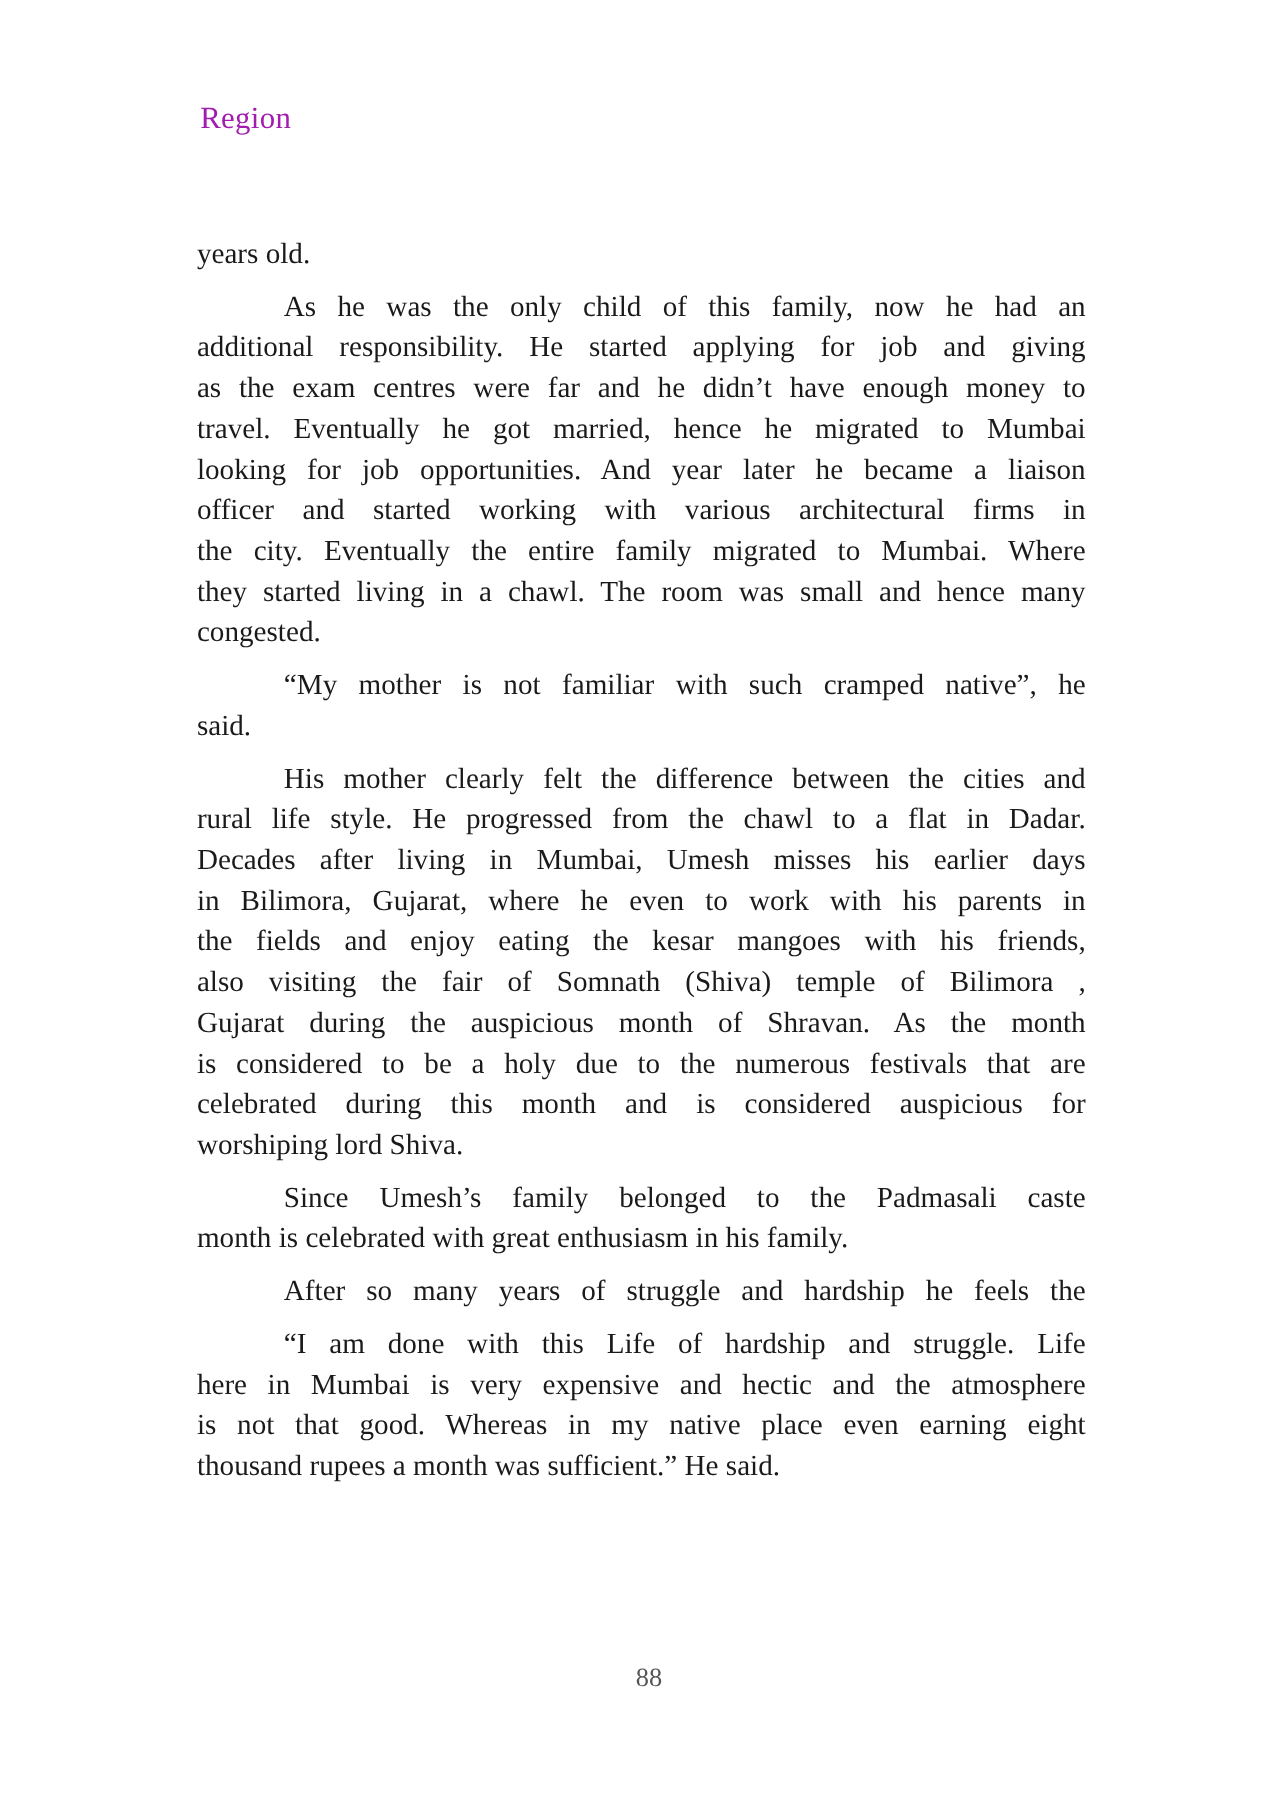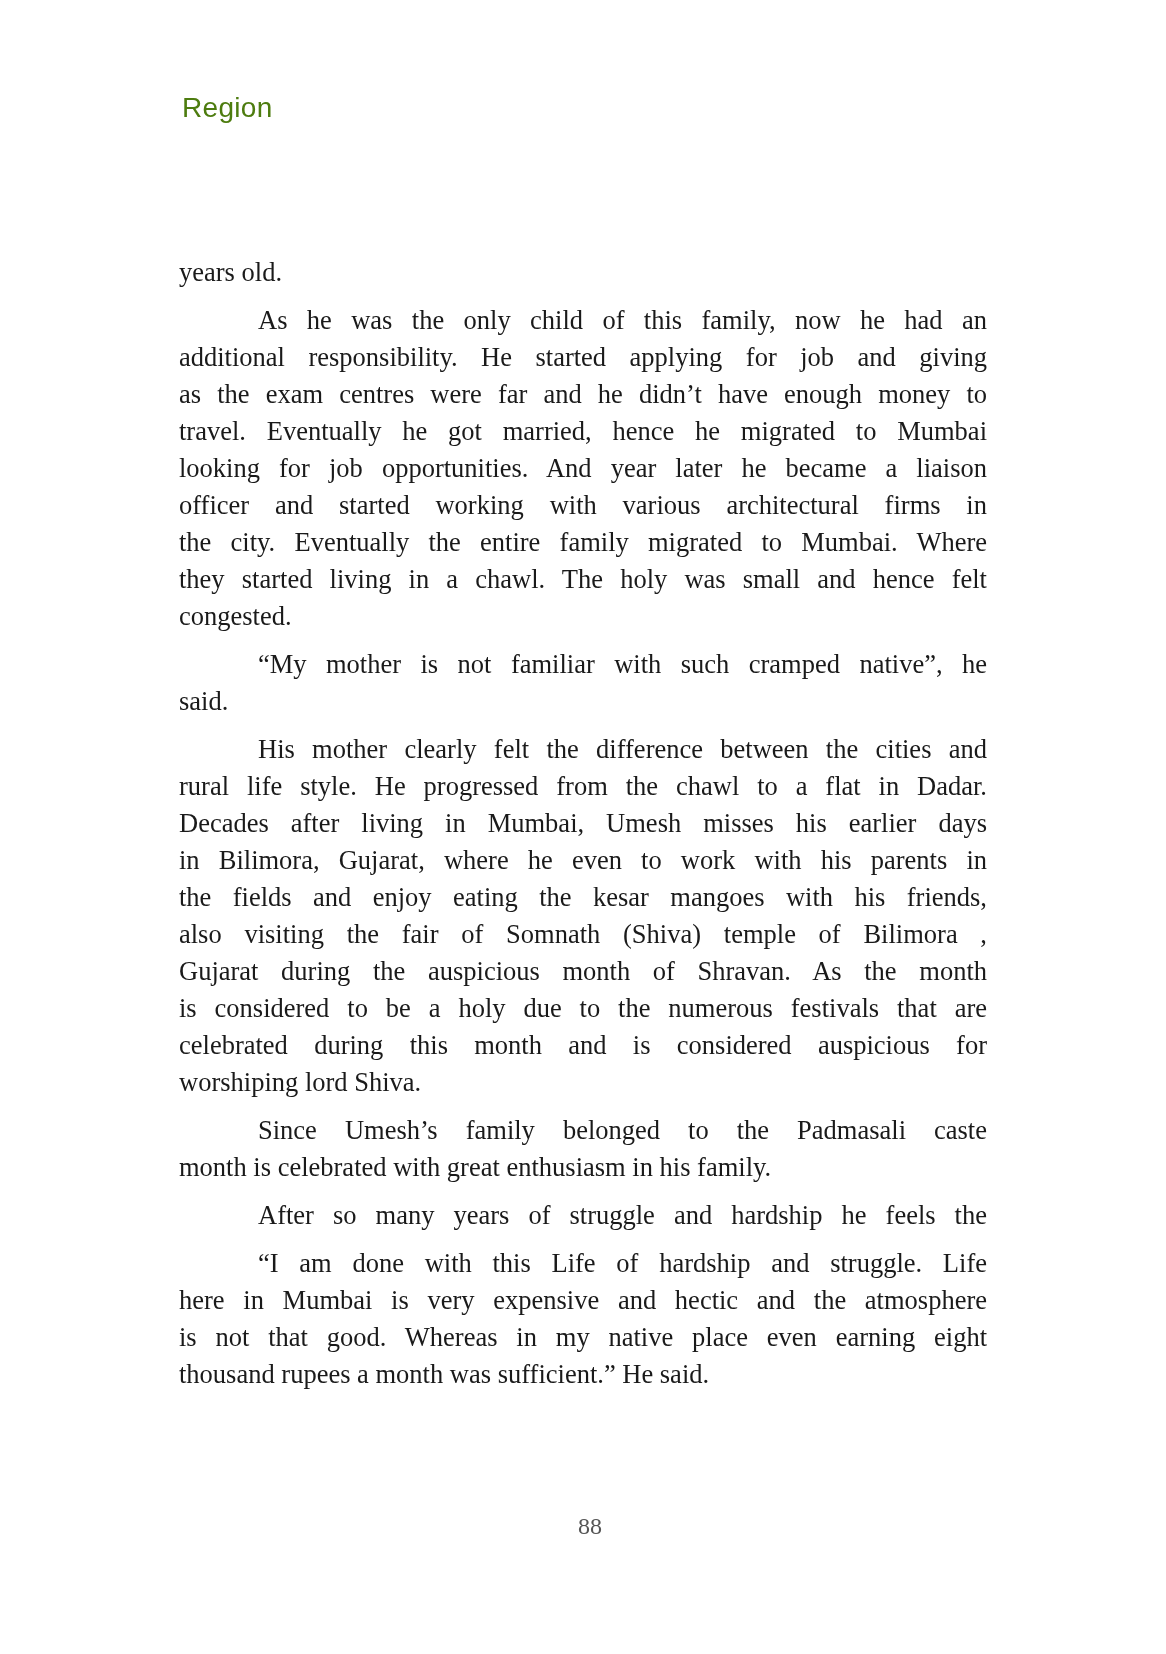--- a/index.html
+++ b/index.html
@@ -1,25 +1,25 @@
 <!DOCTYPE html>
 <html><head>
 <meta charset="utf-8">
 <style>
   html, body { margin: 0; padding: 0; background: #ffffff; }
   body { width: 1166px; height: 1654px; position: relative; overflow: hidden; }
   .header {
     position: absolute; left: 182px; top: 92px;
-    font-family: Liberation Sans, sans-serif;
-    font-size: 28px; color: #4d7c0f; letter-spacing: 0.3px;
+    font-family: Liberation Serif, serif;
+    font-size: 28px; color: #a21caf; letter-spacing: 0.3px;
   }
   .body-text {
     position: absolute; left: 179px; top: 212px; width: 808px;
     font-family: "Liberation Serif", "DejaVu Serif", serif;
-    font-size: 26.5px; color: #1a1a1a; line-height: 37px; margin-top: 42px;
+    font-size: 26.5px; color: #1a1a1a; line-height: 37px;
   }
   .para { margin: 0 0 11px 0; }
   .line { display: block; text-align: justify; text-align-last: justify; white-space: nowrap; height: 37px; }
   .line.last { text-align-last: left; }
   .line.indent { padding-left: 79px; }
   .page-number {
     position: absolute; left: 0; width: 1180px; top: 1513px; text-align: center;
     font-family: "Liberation Serif", "DejaVu Serif", serif;
     font-size: 24px; color: #555555;
   }
@@ -34,21 +34,21 @@
     <span class="line last">years old.</span>
   </div>
   <div class="para">
     <span class="line indent">As he was the only child of this family, now he had an</span>
     <span class="line">additional responsibility. He started applying for job and giving</span>
     <span class="line">as the exam centres were far and he didn’t have enough money to</span>
     <span class="line">travel. Eventually he got married, hence he migrated to Mumbai</span>
     <span class="line">looking for job opportunities. And year later he became a liaison</span>
     <span class="line">officer and started working with various architectural firms in</span>
     <span class="line">the city. Eventually the entire family migrated to Mumbai. Where</span>
-    <span class="line">they started living in a chawl. The holy was small and hence felt</span>
+    <span class="line">they started living in a chawl. The room was small and hence many</span>
     <span class="line last">congested.</span>
   </div>
   <div class="para">
     <span class="line indent">“My mother is not familiar with such cramped native”, he</span>
     <span class="line last">said.</span>
   </div>
   <div class="para">
     <span class="line indent">His mother clearly felt the difference between the cities and</span>
     <span class="line">rural life style. He progressed from the chawl to a flat in Dadar.</span>
     <span class="line">Decades after living in Mumbai, Umesh misses his earlier days</span>

